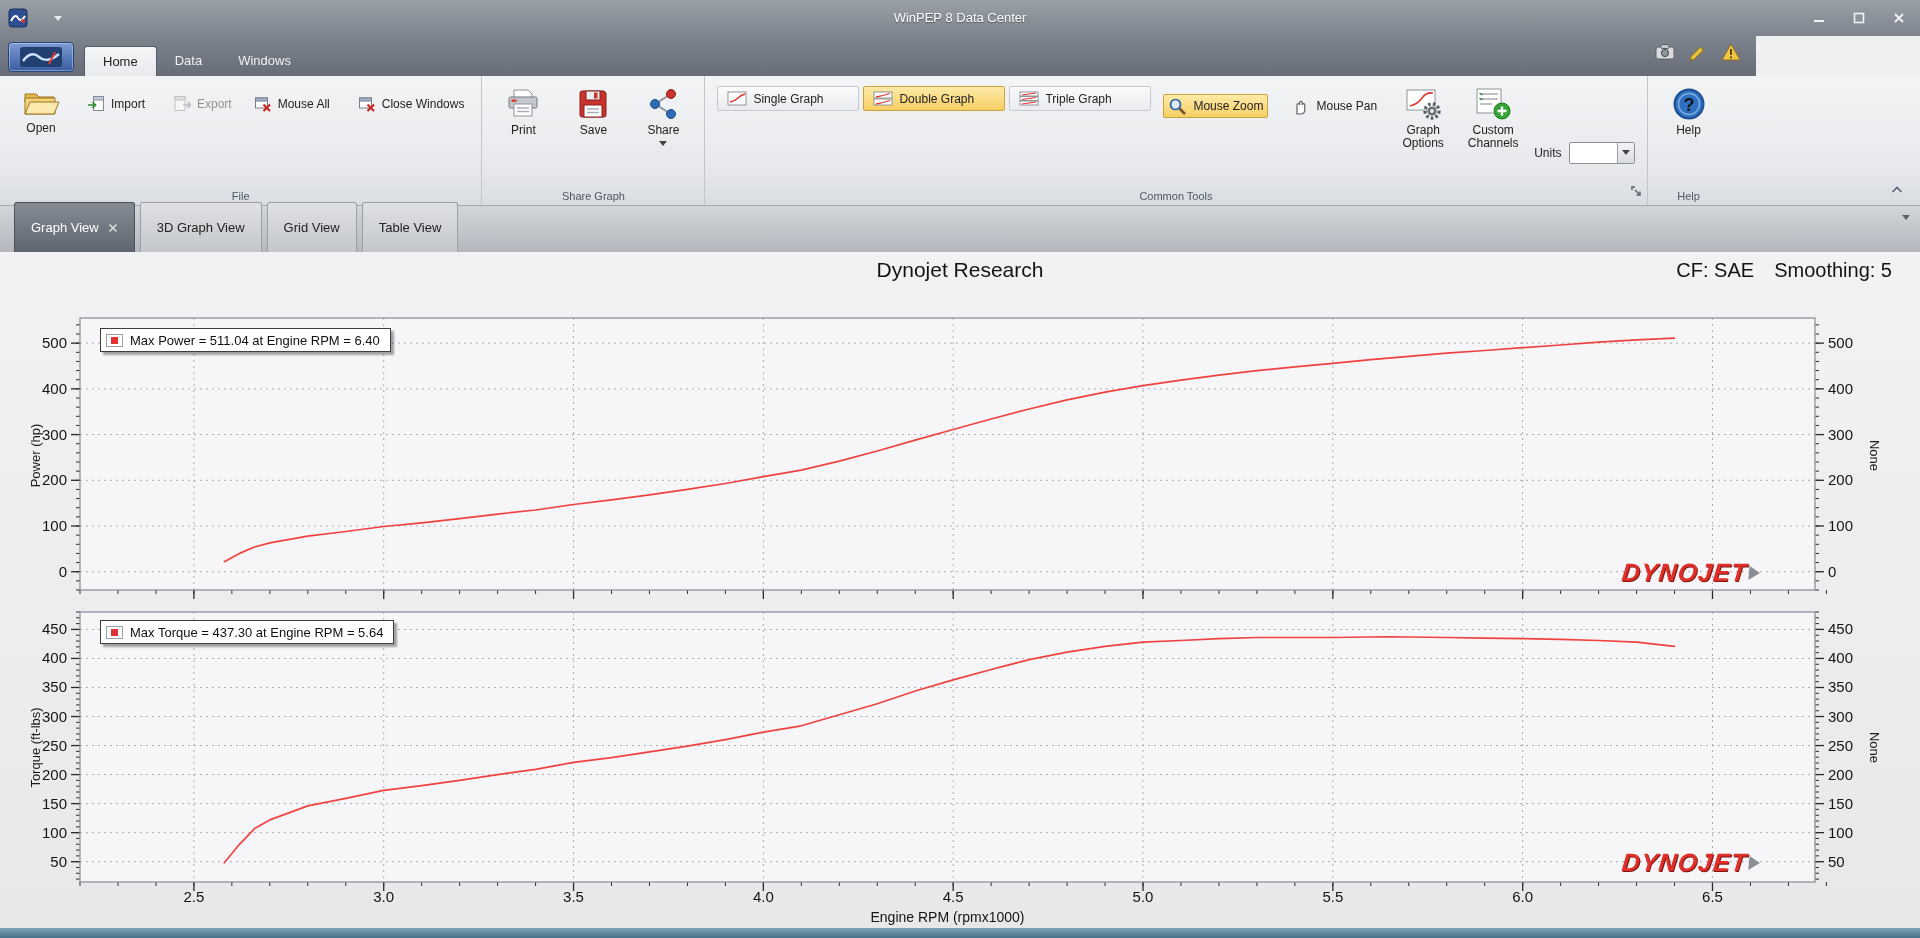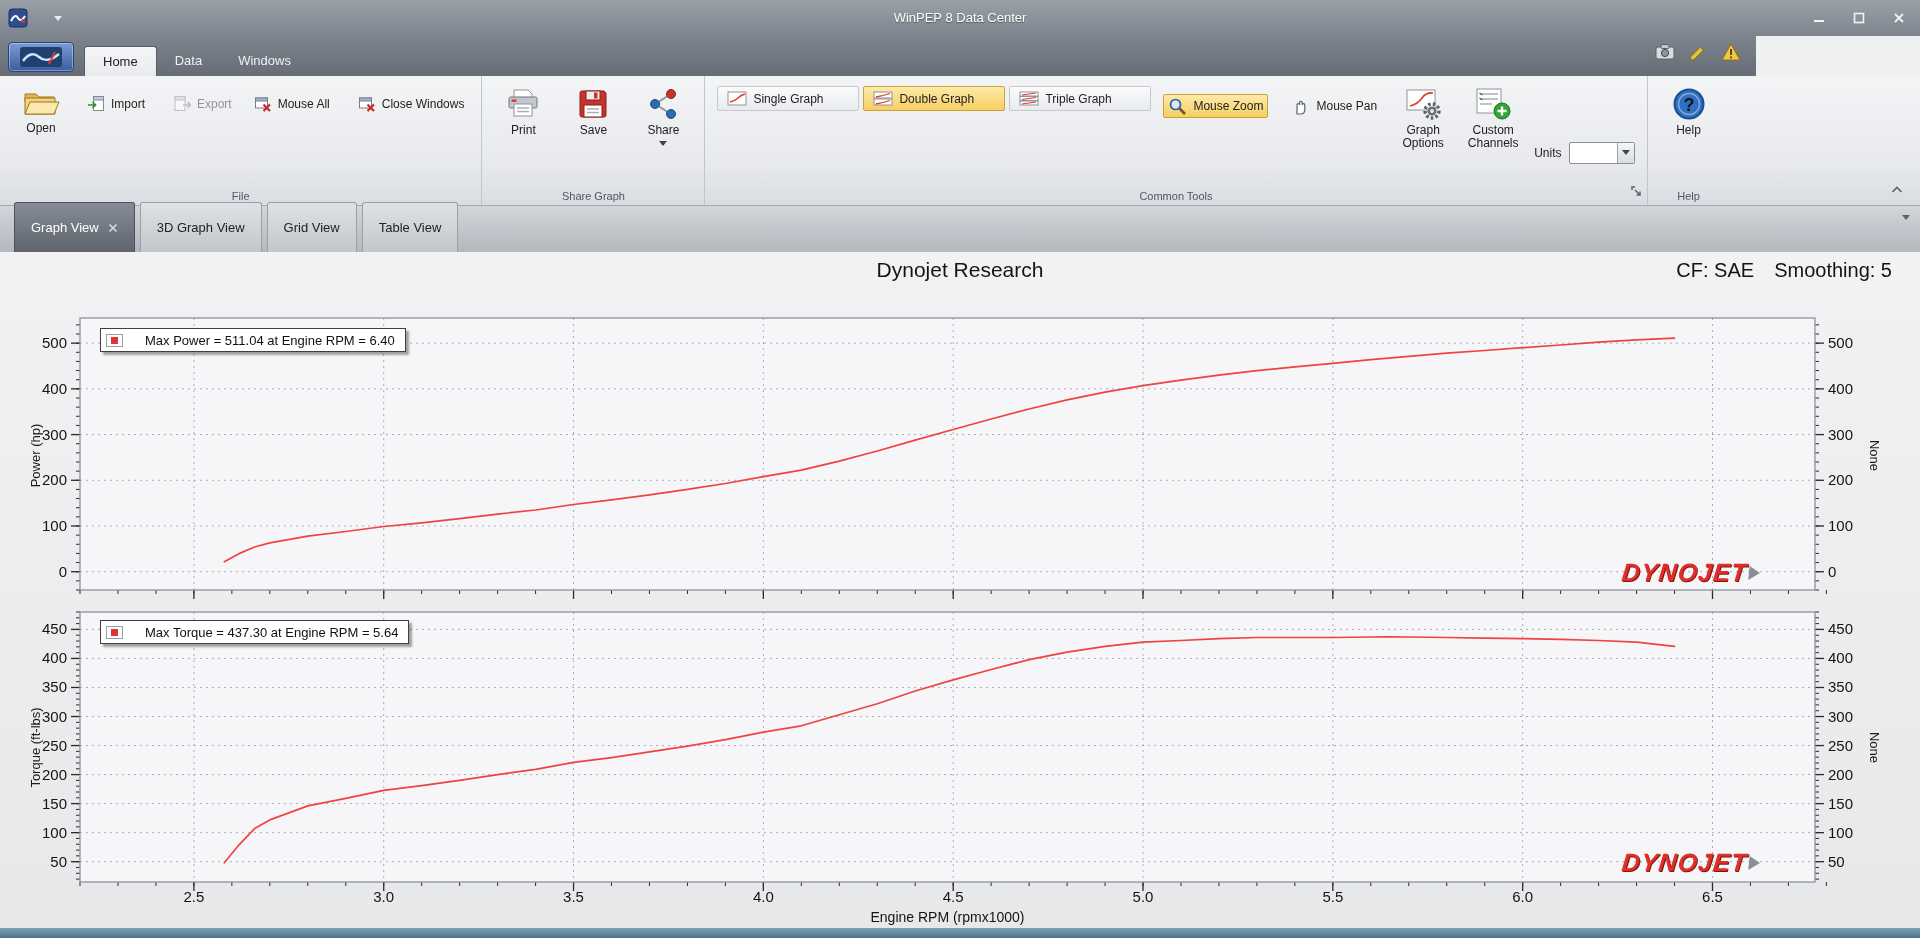--- a/index.html
+++ b/index.html
@@ -80,21 +80,21 @@
   
   .graph-area { position:absolute; left:0; top:252px; width:1920px; height:676px; background:linear-gradient(#f2f2f4,#e7e8ea); }
   .g-title { position:absolute; left:0; top:6px; width:100%; text-align:center; font-size:21px; color:#141414; }
   .g-sub { position:absolute; left:0; top:34px; width:100%; text-align:center; font-size:12px; letter-spacing:.6px; color:#1a1a1a; }
   .g-cf { position:absolute; right:28px; top:7px; font-size:20px; color:#141414; display:flex; gap:20px; }
   svg.chart { position:absolute; left:0; }
   svg text { font-family:"Liberation Sans", sans-serif; fill:#141414; }
   .legend {
     position:absolute; height:24px; background:#fff; border:1px solid #3f3f3f;
     box-shadow:3px 3px 2px rgba(0,0,0,.35);
-    display:flex; align-items:center; gap:22px; padding:0 10px 0 5px; font-size:13px; color:#111; white-space:nowrap;
+    display:flex; align-items:center; gap:7px; padding:0 10px 0 5px; font-size:13px; color:#111; white-space:nowrap;
   }
   .legend .box { width:17px; height:13px; border:1px solid #9aa0a6; background:#fff; display:flex; align-items:center; justify-content:center; }
   .legend .sq { width:7px; height:7px; }
   .axis-title { position:absolute; font-size:13px; color:#1a1a1a; text-align:center; }
   .rot-ccw { transform:rotate(-90deg); }
   .rot-cw { transform:rotate(90deg); }
   .xlabel { position:absolute; left:80px; width:1735px; text-align:center; top:657px; font-size:14px; color:#141414; }
   .dynojet {
     position:absolute; font-size:25px; font-weight:bold; font-style:italic; letter-spacing:1px;
     color:#e02f28; text-shadow:1px 1px 0 #7e1511; transform:skewX(-6deg); display:flex; align-items:center;

